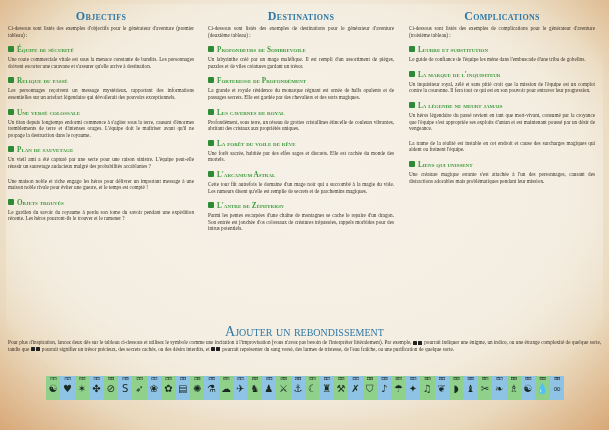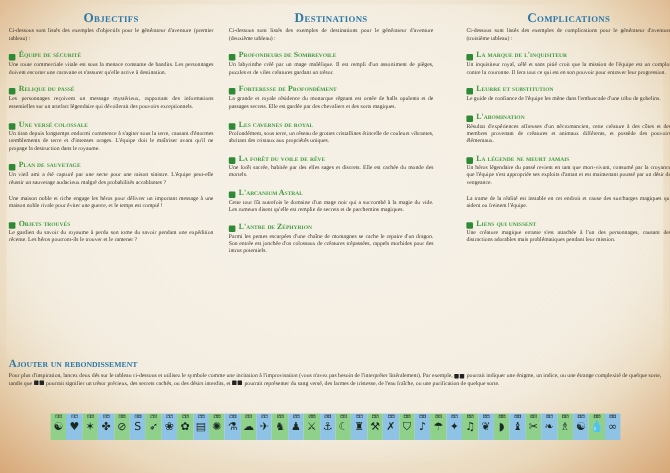--- a/index.html
+++ b/index.html
@@ -8,29 +8,29 @@
     background:
       radial-gradient(ellipse at 50% 45%, #f5efe3 0%, #f2eadb 55%, #ead9bd 78%, #d8a877 100%);
   }
   .inner{position:absolute;left:6px;top:4px;width:597px;height:416px;
     background:
       radial-gradient(ellipse 62% 58% at 50% 45%, rgba(246,241,231,1) 0%, rgba(244,238,226,1) 70%, rgba(238,224,200,0.0) 100%);
     border-radius:14px;}
   .col{position:absolute;top:10px;width:186px;}
   .col1{left:8px;}
   .col2{left:208px;}
-  .col3{left:424px;}
+  .col3{left:409px;}
   .col-title{color:#2f78a6;font-variant:small-caps;font-weight:bold;font-size:12px;text-align:center;letter-spacing:0.3px;margin:0 0 2px 0;line-height:13px;}
   .intro{font-size:5.2px;line-height:6.6px;color:#3a3025;text-align:justify;margin:0 0 8px 0;}
   .item{margin-bottom:8px;}
-  .item-title{display:flex;align-items:flex-end;gap:3px;color:#3d9a3d;font-variant:small-caps;font-weight:bold;font-size:7.2px;line-height:9px;margin-bottom:1px;}
+  .item-title{display:flex;align-items:flex-start;gap:3px;color:#3d9a3d;font-variant:small-caps;font-weight:bold;font-size:7.2px;line-height:9px;margin-bottom:1px;}
   .bullet{width:6px;height:6px;background:#2f8a35;border-radius:1px;flex:0 0 6px;}
   .item-body{font-size:5.2px;line-height:6.6px;color:#3a3025;text-align:justify;}
   .rebound{position:absolute;left:8px;top:326px;width:593px;}
-  .rebound-title{color:#2f78a6;font-variant:small-caps;font-weight:bold;font-size:10px;text-align:left;line-height:12px;margin-bottom:1px;}
+  .rebound-title{color:#2f78a6;font-variant:small-caps;font-weight:normal;font-size:14px;text-align:center;line-height:12px;margin-bottom:1px;}
   .rebound-body{font-size:5.2px;line-height:6.6px;color:#3a3025;text-align:justify;}
   .dice{display:inline-block;width:4px;height:4px;background:#222;margin:0 0.5px;vertical-align:middle;border-radius:0.5px;}
   .strip{position:absolute;left:46px;top:376px;width:518px;height:24px;display:flex;}
   .cell{flex:1;display:flex;flex-direction:column;align-items:center;justify-content:flex-start;}
   .cell.g{background:#8fd08b;}
   .cell.b{background:#8fc3e6;}
   .cell .dd{height:6px;font-size:4px;line-height:6px;color:#222;letter-spacing:-0.5px;}
   .cell .ic{font-size:10px;line-height:14px;color:#1a2a22;font-family:"DejaVu Sans",sans-serif;}
 </style>
 </head>
@@ -128,37 +128,30 @@
       <div class="item-body">Parmi les pentes escarpées d'une chaîne de montagnes se cache le repaire d'un dragon. Son entrée est jonchée d'os colossaux de créatures trépassées, rappels morbides pour des intrus potentiels.</div>
     </div>
   </div>
 
   <div class="col col3">
     <div class="col-title">Complications</div>
     <div class="intro">Ci-dessous sont listés des exemples de complications pour le générateur d'aventure (troisième tableau) :</div>
     <div class="item">
       <div class="item-title">
           <span class="bullet"></span>
+          <span>Leurre et substitution</span>
+        </div>
+      <div class="item-body">Le guide de confiance de l'équipe les mène dans l'embuscade d'une tribu de gobelins.</div>
+    </div>
+    <div class="item">
+      <div class="item-title">
+          <span class="bullet"></span>
           <span>La marque de l'inquisiteur</span>
         </div>
       <div class="item-body">Un inquisiteur royal, zélé et sans pitié croit que la mission de l'équipe est un complot contre la couronne. Il fera tout ce qui est en son pouvoir pour entraver leur progression.</div>
-    </div>
-    <div class="item">
-      <div class="item-title">
-          <span class="bullet"></span>
-          <span>Leurre et substitution</span>
-        </div>
-      <div class="item-body">Le guide de confiance de l'équipe les mène dans l'embuscade d'une tribu de gobelins.</div>
-    </div>
-    <div class="item">
-      <div class="item-title">
-          <span class="bullet"></span>
-          <span>L'abomination</span>
-        </div>
-      <div class="item-body">Résultat d'expériences affreuses d'un nécromancien, cette créature à des côtes et des membres provenant de créatures et animaux différents, et possède des pouvoirs élémentaux.</div>
     </div>
     <div class="item">
       <div class="item-title">
           <span class="bullet"></span>
           <span>La légende ne meurt jamais</span>
         </div>
       <div class="item-body">Un héros légendaire du passé revient en tant que mort-vivant, consumé par la croyance que l'équipe s'est appropriée ses exploits d'antan et est maintenant poussé par un désir de vengeance.</div>
     </div>
     <div class="item">
       <div class="item-body">La trame de la réalité est instable en cet endroit et cause des surcharges magiques qui aident ou freinent l'équipe.</div>

